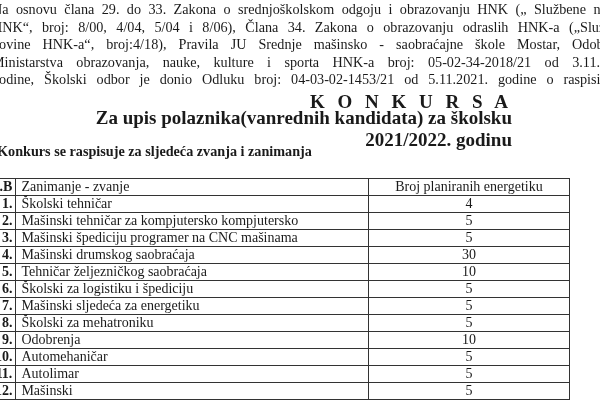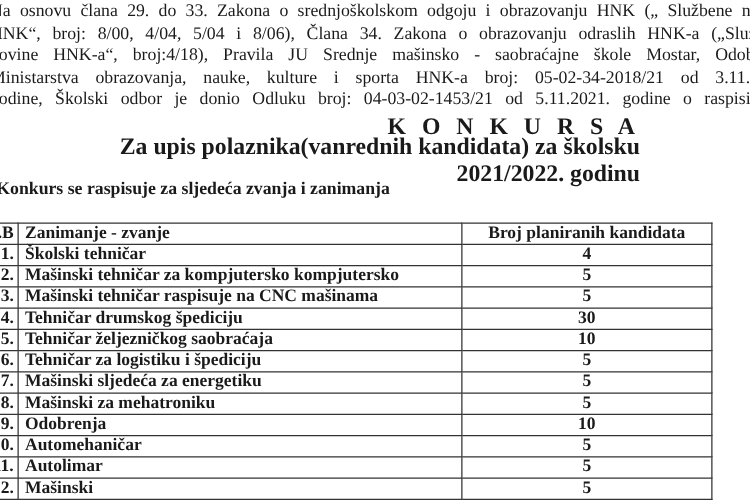--- a/index.html
+++ b/index.html
@@ -22,21 +22,21 @@
   .title-sub { top: 107px; padding-left: 16px; box-sizing: border-box; }
   .intro {
     position: absolute; left: -3px; top: 143px; font-weight: bold; font-size: 14.2px;
   }
   table {
     position: absolute; left: -30px; top: 178px; border-collapse: collapse;
     font-size: 14px;
   }
   td, th {
     border: 1.3px solid #333; height: 16px; padding: 0 0 0 5px; line-height: 16px;
-    font-weight: bold; text-align: left; white-space: nowrap;
+    font-weight: normal; text-align: left; white-space: nowrap;
   }
   .c-rb { width: 44px; font-weight: bold; text-align: right; padding-right: 3px; }
   .c-name { width: 386px; }
   .c-count { width: 230px; text-align: center; padding-left: 0; }
 </style>
 </head>
 <body>
 
 <div class="para">
   <span class="line">Na osnovu člana 29. do 33. Zakona o srednjoškolskom odgoju i obrazovanju HNK („ Službene novine</span>
@@ -48,60 +48,60 @@
 
 <div class="title title-main">K O N K U R S A</div>
 <div class="title title-sub">Za upis polaznika(vanrednih kandidata) za školsku 2021/2022. godinu</div>
 <div class="intro">Konkurs se raspisuje za sljedeća zvanja i zanimanja</div>
 
 <table>
   <tbody>
       <tr>
     <th class="c-rb">R.B</th>
     <th class="c-name">Zanimanje - zvanje</th>
-    <th class="c-count">Broj planiranih kandidata</th>
+    <th class="c-count">Broj planiranih energetiku</th>
   </tr>
   <tr>
         <td class="c-rb">1.</td>
         <td class="c-name">Školski tehničar</td>
         <td class="c-count">4</td>
       </tr>
   <tr>
         <td class="c-rb">2.</td>
         <td class="c-name">Mašinski tehničar za kompjutersko kompjutersko</td>
         <td class="c-count">5</td>
       </tr>
   <tr>
         <td class="c-rb">3.</td>
-        <td class="c-name">Mašinski tehničar raspisuje na CNC mašinama</td>
+        <td class="c-name">Mašinski špediciju programer na CNC mašinama</td>
         <td class="c-count">5</td>
       </tr>
   <tr>
         <td class="c-rb">4.</td>
-        <td class="c-name">Tehničar drumskog špediciju</td>
+        <td class="c-name">Mašinski drumskog saobraćaja</td>
         <td class="c-count">30</td>
       </tr>
   <tr>
         <td class="c-rb">5.</td>
         <td class="c-name">Tehničar željezničkog saobraćaja</td>
         <td class="c-count">10</td>
       </tr>
   <tr>
         <td class="c-rb">6.</td>
-        <td class="c-name">Tehničar za logistiku i špediciju</td>
+        <td class="c-name">Školski za logistiku i špediciju</td>
         <td class="c-count">5</td>
       </tr>
   <tr>
         <td class="c-rb">7.</td>
         <td class="c-name">Mašinski sljedeća za energetiku</td>
         <td class="c-count">5</td>
       </tr>
   <tr>
         <td class="c-rb">8.</td>
-        <td class="c-name">Mašinski za mehatroniku</td>
+        <td class="c-name">Školski za mehatroniku</td>
         <td class="c-count">5</td>
       </tr>
   <tr>
         <td class="c-rb">9.</td>
         <td class="c-name">Odobrenja</td>
         <td class="c-count">10</td>
       </tr>
   <tr>
         <td class="c-rb">10.</td>
         <td class="c-name">Automehaničar</td>

